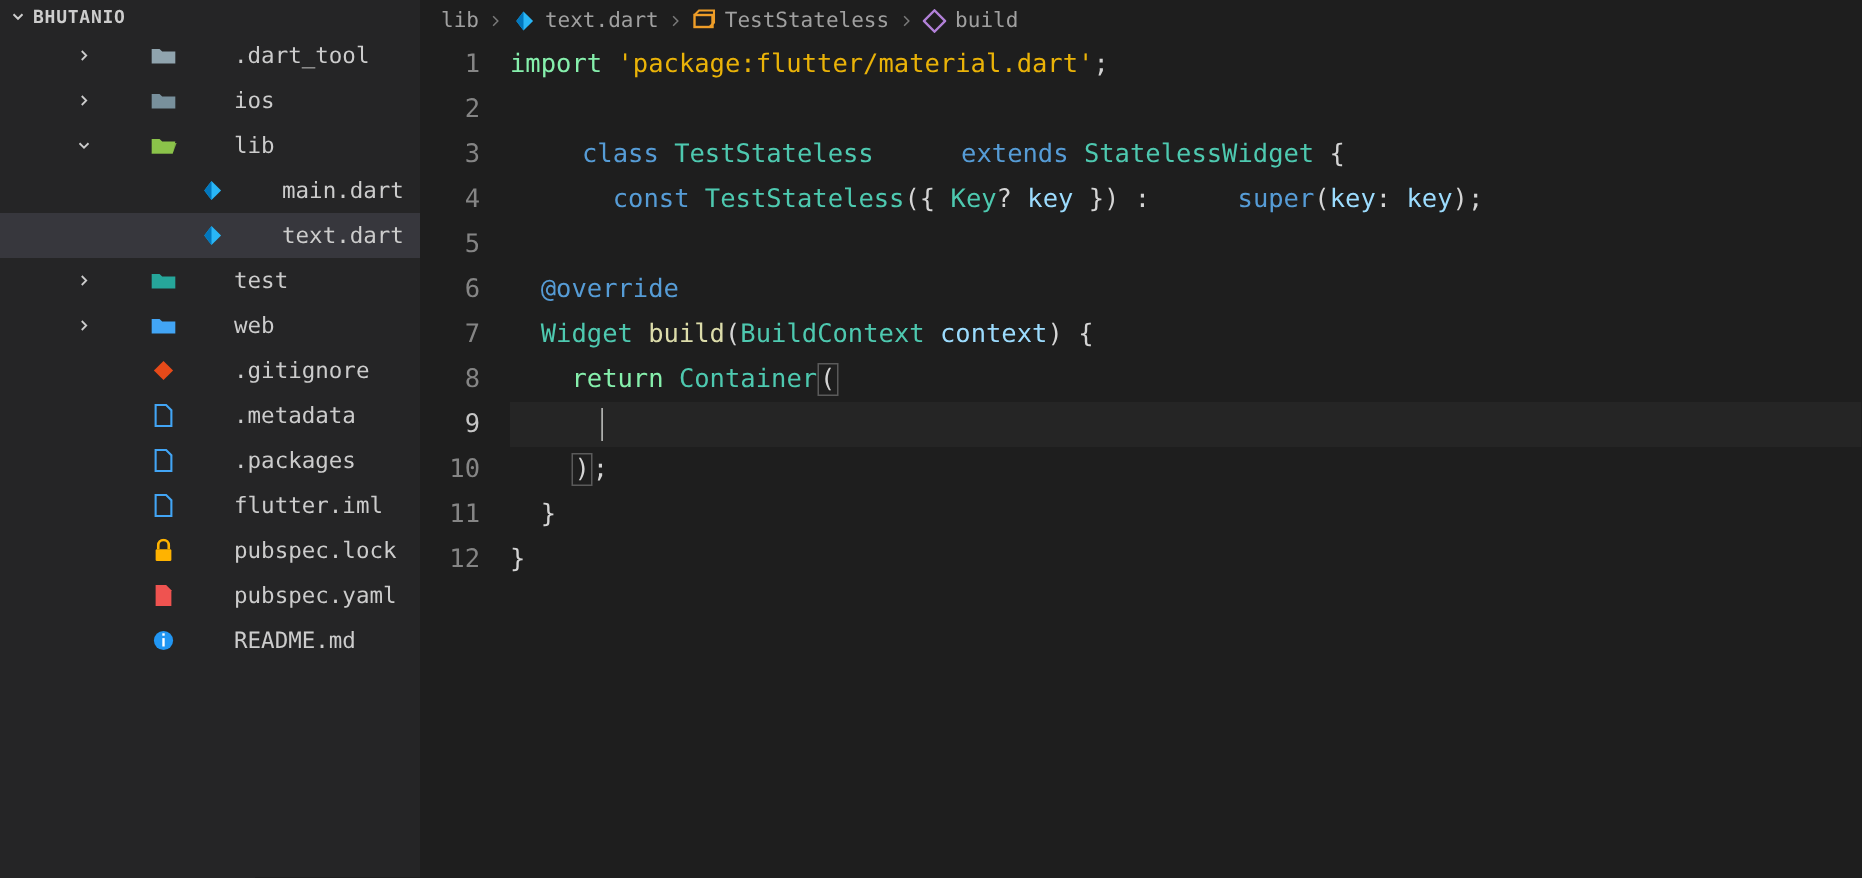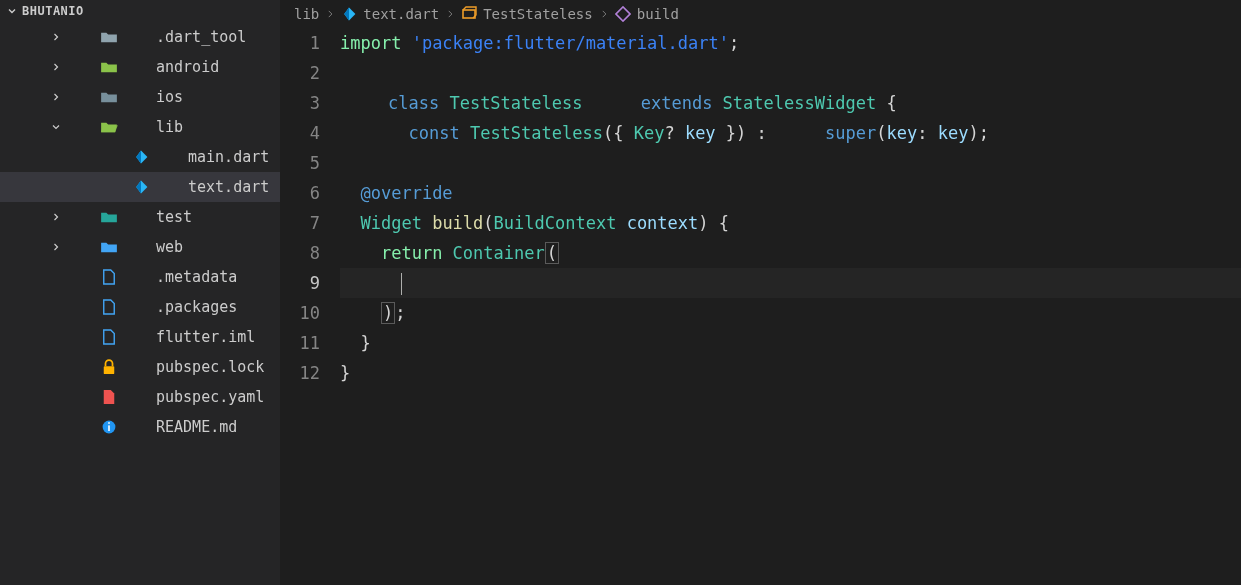--- a/index.html
+++ b/index.html
@@ -78,21 +78,21 @@
   color: #858585;
   padding-right: 20px;
 }
 .gutter .ln { height: 30px; }
 .gutter .ln.current { color: #c6c6c6; }
 .code { flex: 1; position: relative; white-space: pre; }
 .code .line { height: 30px; }
 .code .line.current-line { background: rgba(255,255,255,0.03); }
 .tok-kw { color: #86efac; }
 .tok-type { color: #4ec9b0; }
-.tok-str { color: #3b82f6; }
+.tok-str { color: #eab308; }
 .tok-fn { color: #dcdcaa; }
 .tok-var { color: #9cdcfe; }
 .tok-plain { color: #d4d4d4; }
 .tok-const { color: #569cd6; margin-left: 48px; }
 .tok-anno { color: #569cd6; }
 .bracket-box {
   border: 1px solid #5a5a5a;
   padding: 0 1px;
   color: #d4d4d4;
 }
@@ -135,34 +135,20 @@
       </div>
       <div class="tree-item">
         <span class="indent" style="width:14px"></span>
         <span class="chev">
           <svg width="12" height="12" viewBox="0 0 16 16">
             <path d="M6 4 L10 8 L6 12" stroke="#cccccc" stroke-width="1.6" fill="none"></path>
           </svg>
         </span>
         <span class="icon">
           <svg width="18" height="14" viewBox="0 0 20 16">
-            <path d="M1 3 L7 3 L9 5 L19 5 L19 14 L1 14 Z" fill="#8bc34a"></path>
-          </svg>
-        </span>
-        <span class="label">android</span>
-      </div>
-      <div class="tree-item">
-        <span class="indent" style="width:14px"></span>
-        <span class="chev">
-          <svg width="12" height="12" viewBox="0 0 16 16">
-            <path d="M6 4 L10 8 L6 12" stroke="#cccccc" stroke-width="1.6" fill="none"></path>
-          </svg>
-        </span>
-        <span class="icon">
-          <svg width="18" height="14" viewBox="0 0 20 16">
             <path d="M1 3 L7 3 L9 5 L19 5 L19 14 L1 14 Z" fill="#78909c"></path>
           </svg>
         </span>
         <span class="label">ios</span>
       </div>
       <div class="tree-item">
         <span class="indent" style="width:14px"></span>
         <span class="chev">
           <svg width="12" height="12" viewBox="0 0 16 16">
             <path d="M4 6 L8 10 L12 6" stroke="#cccccc" stroke-width="1.6" fill="none"></path>
@@ -218,20 +204,30 @@
           <svg width="12" height="12" viewBox="0 0 16 16">
             <path d="M6 4 L10 8 L6 12" stroke="#cccccc" stroke-width="1.6" fill="none"></path>
           </svg>
         </span>
         <span class="icon">
           <svg width="18" height="14" viewBox="0 0 20 16">
             <path d="M1 3 L7 3 L9 5 L19 5 L19 14 L1 14 Z" fill="#42a5f5"></path>
           </svg>
         </span>
         <span class="label">web</span>
+      </div>
+      <div class="tree-item">
+        <span class="indent" style="width:14px"></span>
+        <span class="chev"></span>
+        <span class="icon">
+          <svg width="16" height="16" viewBox="0 0 20 20">
+            <path d="M10 2 L18 10 L10 18 L2 10 Z" fill="#e64a19"></path>
+          </svg>
+        </span>
+        <span class="label">.gitignore</span>
       </div>
       <div class="tree-item">
         <span class="indent" style="width:14px"></span>
         <span class="chev"></span>
         <span class="icon">
           <svg width="14" height="16" viewBox="0 0 16 18">
             <path d="M2 1 L10 1 L14 5 L14 17 L2 17 Z" fill="none" stroke="#42a5f5" stroke-width="1.6"></path>
           </svg>
         </span>
         <span class="label">.metadata</span>

